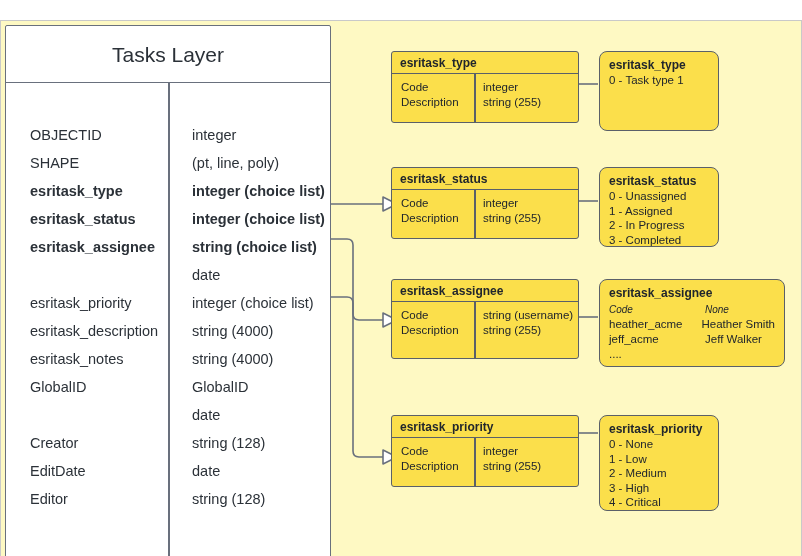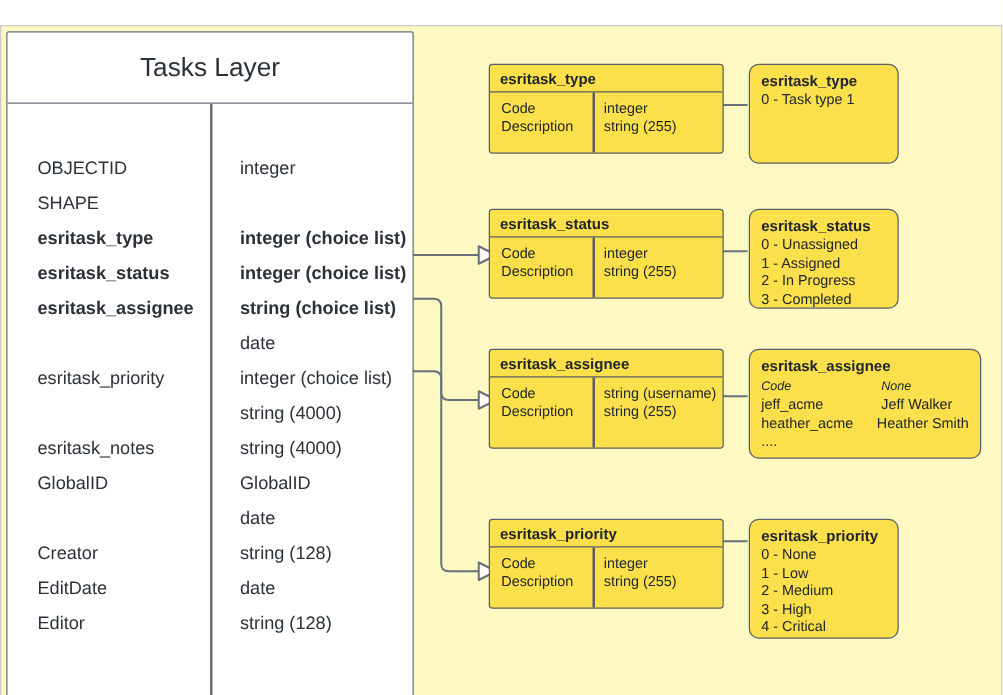--- a/index.html
+++ b/index.html
@@ -190,20 +190,21 @@
     <div id="tasks-layer-title">Tasks Layer</div>
     <div id="tasks-layer-body">
       <div id="tasks-col-divider"></div>
 
       <div class="field-row" style="top:38px;">
         <span class="field-name">OBJECTID</span>
         <span class="field-type">integer</span>
       </div>
       <div class="field-row" style="top:66px;">
         <span class="field-name">SHAPE</span>
+        <span class="field-type">(pt, line, poly)</span>
       </div>
       <div class="field-row bold" style="top:94px;">
         <span class="field-name">esritask_type</span>
         <span class="field-type">integer (choice list)</span>
       </div>
       <div class="field-row bold" style="top:122px;">
         <span class="field-name">esritask_status</span>
         <span class="field-type">integer (choice list)</span>
       </div>
       <div class="field-row bold" style="top:150px;">
@@ -211,20 +212,21 @@
         <span class="field-type">string (choice list)</span>
       </div>
       <div class="field-row" style="top:178px;">
         <span class="field-type">date</span>
       </div>
       <div class="field-row" style="top:206px;">
         <span class="field-name">esritask_priority</span>
         <span class="field-type">integer (choice list)</span>
       </div>
       <div class="field-row" style="top:234px;">
+        <span class="field-name">esritask_description</span>
         <span class="field-type">string (4000)</span>
       </div>
       <div class="field-row" style="top:262px;">
         <span class="field-name">esritask_notes</span>
         <span class="field-type">string (4000)</span>
       </div>
       <div class="field-row" style="top:290px;">
         <span class="field-name">GlobalID</span>
         <span class="field-type">GlobalID</span>
       </div>
@@ -335,26 +337,26 @@
   </div>
 
   <div class="val-box" style="left:598px; top:258px; width:186px; height:88px;">
     <div class="val-title">esritask_assignee</div>
     <div class="val-table">
       <div class="val-trow hdr">
         <span class="c1">Code</span>
         <span class="c2">None</span>
       </div>
       <div class="val-trow">
+        <span class="c1">heather_acme</span>
+        <span class="c2">Heather Smith</span>
+      </div>
+      <div class="val-trow">
         <span class="c1">jeff_acme</span>
         <span class="c2">Jeff Walker</span>
-      </div>
-      <div class="val-trow">
-        <span class="c1">heather_acme</span>
-        <span class="c2">Heather Smith</span>
       </div>
       <div class="val-trow">
         <span class="c1">....</span>
         <span class="c2"></span>
       </div>
     </div>
   </div>
 
   <div class="val-box" style="left:598px; top:394px; width:120px; height:96px;">
     <div class="val-title">esritask_priority</div>

